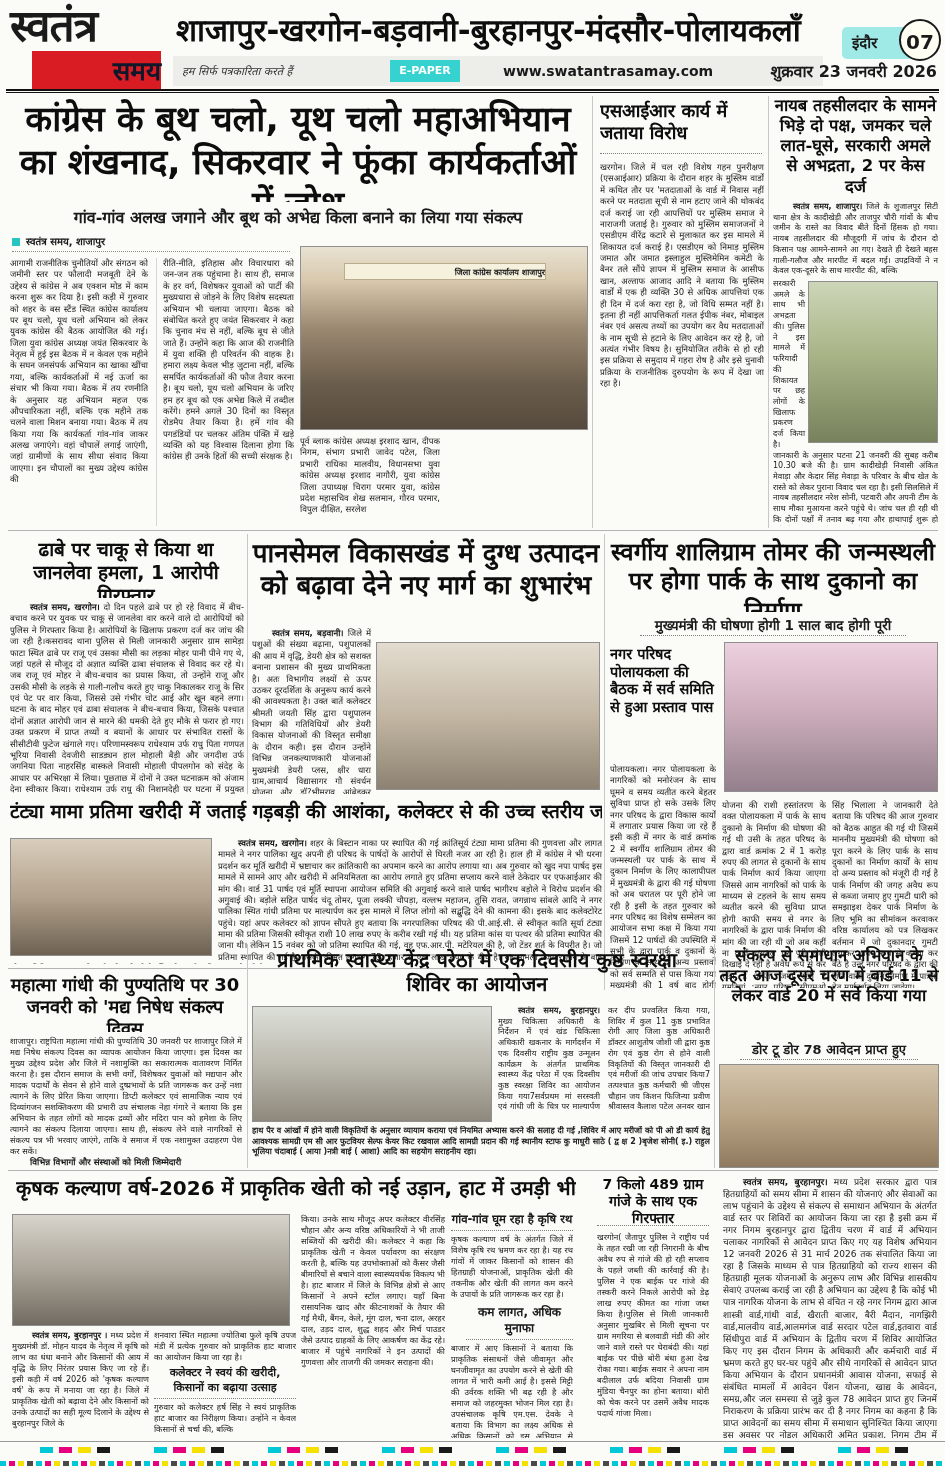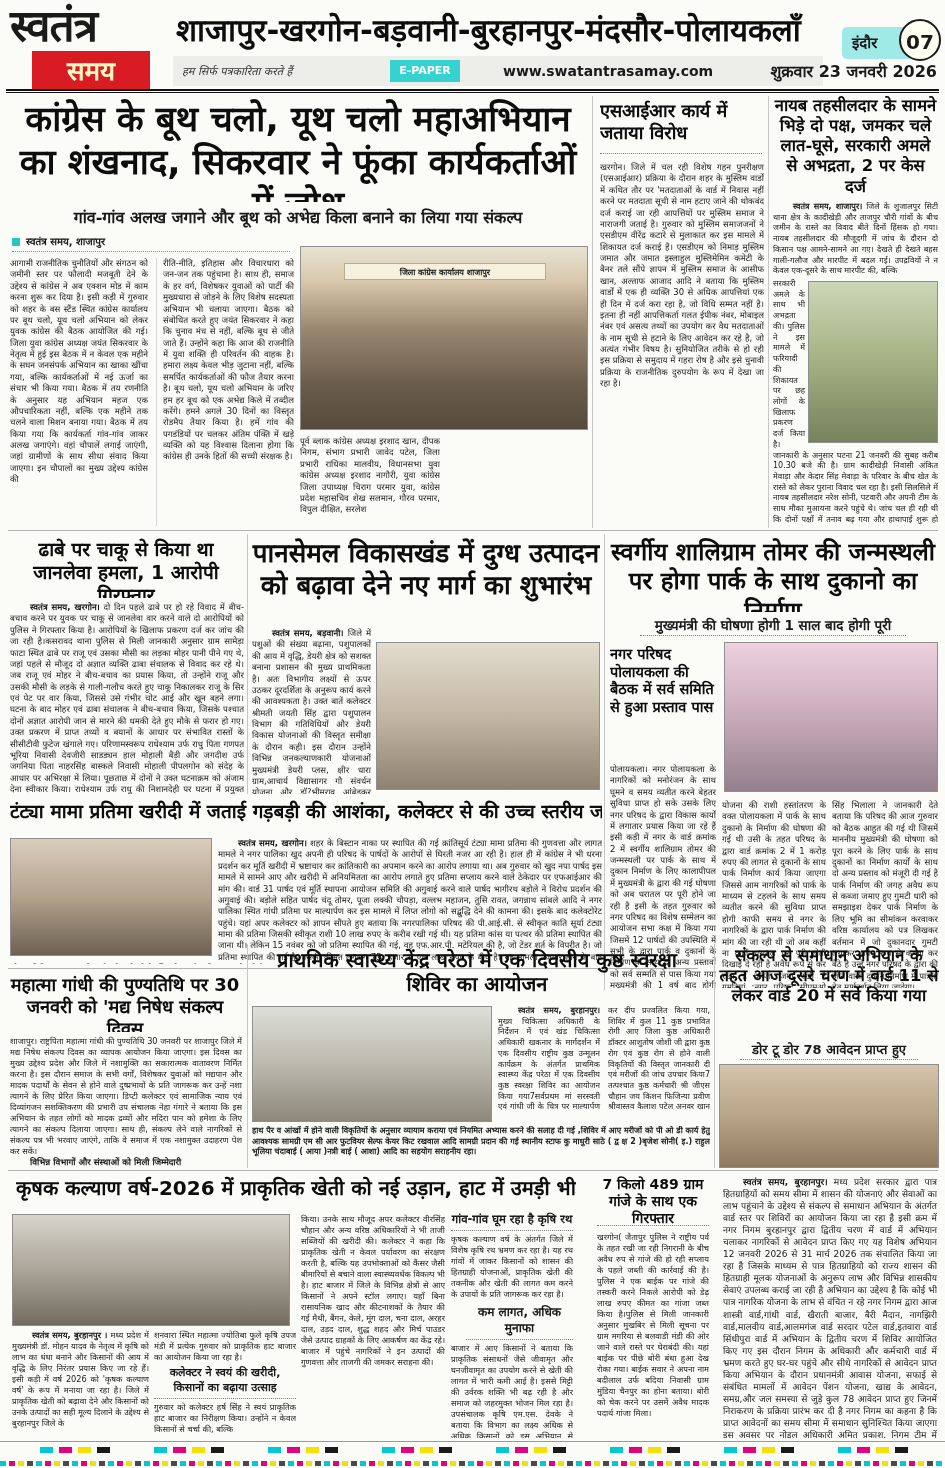--- a/index.html
+++ b/index.html
@@ -20,33 +20,33 @@
   .clip{overflow:hidden;}
   .p-lead{background:linear-gradient(180deg,#e8e2d2 0%,#d9c9ae 18%,#9a8870 45%,#6b5d4c 75%,#554a3d 100%);}
   .p-naib{background:linear-gradient(180deg,#cdd6b8 0%,#a9b587 45%,#77815c 100%);}
   .p-milk{background:linear-gradient(180deg,#e3dccf 0%,#c3b7a4 50%,#8d8171 100%);}
   .p-shal{background:linear-gradient(180deg,#ecd0de 0%,#ceaebc 45%,#93808c 100%);}
   .p-tantya{background:linear-gradient(180deg,#d9cdbc 0%,#b3a28c 50%,#6e6152 100%);}
   .p-kusth{background:linear-gradient(180deg,#dcdfd8 0%,#bcb9ae 50%,#8e887c 100%);}
   .p-sankalp{background:linear-gradient(180deg,#d3c4ab 0%,#b9a486 50%,#8f7a5f 100%);}
   .p-krishak{background:linear-gradient(180deg,#d8d4cb 0%,#aaa499 50%,#716b61 100%);}
   .banner-overlay{position:absolute;left:15%;top:9%;width:70%;background:rgba(248,243,224,.93);
-    font-size:8px;font-weight:700;text-align:center;padding:2px 0;border:1px solid #b9ad8d;}
+    font-size:8px;font-weight:700;text-align:right;padding:2px 0;border:1px solid #b9ad8d;}
   .bar-group{display:flex;gap:6px;}
   .bar{display:inline-block;width:13px;height:6px;}
   .rainbow{background:repeating-linear-gradient(90deg,#00c8d7 0 6px,#ffffff 6px 9px,#e6007e 9px 15px,#ffffff 15px 18px,#f5e000 18px 24px,#ffffff 24px 27px,#4a4a4a 27px 33px,#ffffff 33px 36px);}
 </style>
 </head>
 <body>
 
 <div class="page">
 
   <div class="abs" style="left:10px;top:4px;width:162px;height:84px;">
     <div style="font-size:44px;font-weight:800;line-height:1;letter-spacing:-1px;">स्वतंत्र</div>
-    <div style="background:#d91c24;color:#fef9c3;font-size:26px;font-weight:800;text-align:center;width:118px;margin:3px 0 0 22px;padding:1px 0 3px 0;">समय</div>
+    <div style="background:#d91c24;color:#0f172a;font-size:26px;font-weight:800;text-align:right;width:129px;margin:3px 0 0 22px;padding:1px 0 3px 0;">समय</div>
   </div>
   <div class="abs hl clip" style="left:176px;top:12px;width:660px;height:46px;font-size:31px;white-space:nowrap;">शाजापुर-खरगोन-बड़वानी-बुरहानपुर-मंदसौर-पोलायकलाँ</div>
   <div class="abs" style="left:842px;top:27px;width:82px;height:32px;background:#9feae7;border-radius:5px;font-size:15px;font-weight:700;line-height:32px;padding-left:10px;">इंदौर</div>
   <div class="abs" style="left:899px;top:19px;width:42px;height:42px;border-radius:50%;background:#fffef2;border:2px solid #1a1a1a;font-size:20px;font-weight:800;text-align:center;line-height:42px;">07</div>
   <div class="abs" style="left:173px;top:56px;width:650px;height:30px;background:#ededea;"></div>
   <div class="abs clip" style="left:182px;top:63px;width:190px;height:18px;font-size:11px;font-style:italic;color:#333;">हम सिर्फ पत्रकारिता करते हैं</div>
   <div class="abs" style="left:390px;top:60px;width:70px;height:22px;background:#35d2cf;color:#fff;font-size:11px;font-weight:700;text-align:center;line-height:22px;">E-PAPER</div>
   <div class="abs" style="left:468px;top:63px;width:220px;height:18px;font-size:14px;font-weight:700;margin-left:35px;">www.swatantrasamay.com</div>
   <div class="abs" style="left:750px;top:60px;width:187px;height:20px;font-size:16px;font-weight:800;text-align:right;">शुक्रवार 23 जनवरी 2026</div>
   <div class="abs" style="left:6px;top:89px;width:933px;height:4px;border-top:2px solid #111;border-bottom:1px solid #111;"></div>

